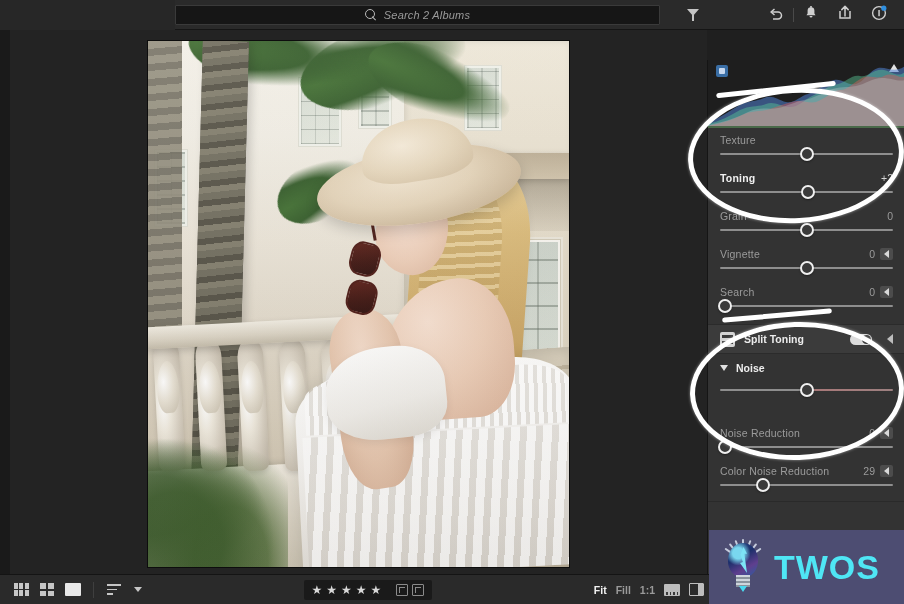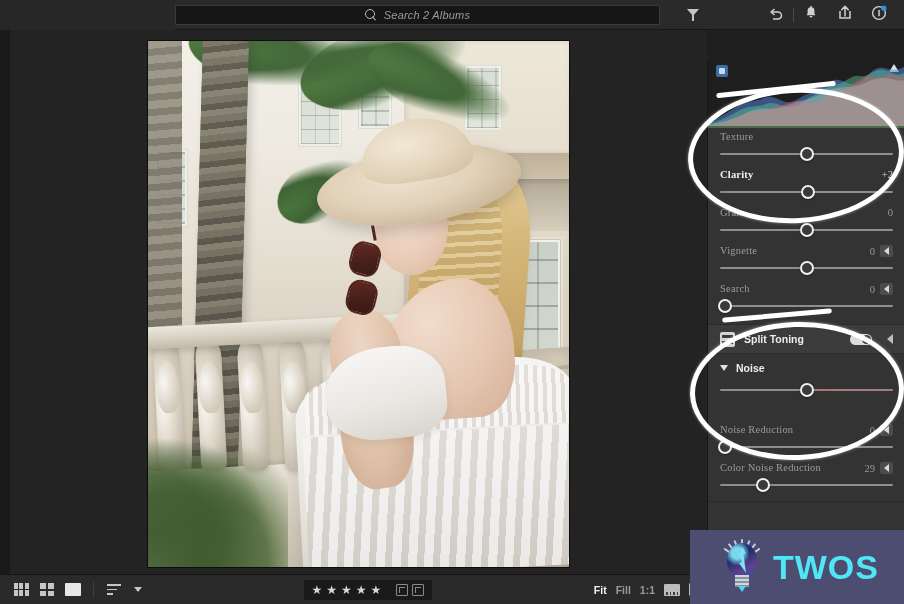--- a/index.html
+++ b/index.html
@@ -339,22 +339,22 @@
   }
   .hist-svg { position:absolute; left:0; bottom:0; width:197px; height:68px; }
   .hist-baseline {
     position:absolute; left:0; bottom:0; width:197px; height:2px; background:#4a6a4a;
   }
 
   .panel-body { position:relative; width:197px; height: 476px; background:#333333; }
 
   .slider-row { position:relative; padding: 0 12px; height: 38px; }
   .sr-head {
-    display:flex; align-items:flex-start; justify-content:space-between;
-    height: 18px; padding-top: 3px; font-family: Liberation Serif, serif;
+    display:flex; align-items:flex-end; justify-content:space-between;
+    height: 18px; padding-top: 3px;
   }
   .sr-label { font-size: 10.5px; color:#cfcfcf; letter-spacing:.2px; }
   .sr-label.dim { color:#9b9b9b; }
   .sr-label.bright { color:#f0f0f0; font-weight: bold; }
   .sr-right { display:flex; align-items:center; gap:5px; }
   .sr-val { font-size: 10.5px; color:#d4d4d4; }
   .sr-val.dim { color:#9b9b9b; }
   .reset-btn {
     width:13px; height:12px; background:#4c4c4c; border-radius:2px;
     display:flex; align-items:center; justify-content:center;
@@ -488,23 +488,23 @@
   }
   .ico-split {
     width:15px; height:13px; border:1.5px solid #bdbdbd; border-radius:1px; position:relative;
   }
   .ico-split::after {
     content:""; position:absolute; right:0; top:0; bottom:0; width:5px; background:#bdbdbd;
   }
 
   
   .watermark {
-    position:absolute; right:0; bottom: 0px; width: 214px; height: 74px;
+    position:absolute; right:0; bottom: 0px; width: 195px; height: 74px;
     background:#4d4d72;
-    display:flex; align-items:center; gap: 10px; padding-left: 31px;
+    display:flex; align-items:center; gap: 10px; padding-left: 13px;
   }
   .bulb { position:relative; width: 42px; height: 52px; }
   .bulb-glass {
     position:absolute; left: 6px; top: 2px; width: 30px; height: 34px;
     border-radius: 50% 50% 46% 46%;
     background:
       radial-gradient(circle at 34% 30%, #79d7ef 0 18%, rgba(121,215,239,0) 40%),
       linear-gradient(150deg,#2b4f8e, #1d2f6b 40%, #5f3f8e 70%, #2a5ea0);
     overflow:hidden;
   }
@@ -698,21 +698,21 @@
             </div>
           </div>
           <div class="track">
             <span class="track-line"></span>
             <span class="knob" style="left:50%"></span>
           </div>
         </div>
 
         <div class="slider-row">
           <div class="sr-head">
-            <span class="sr-label bright">Clarity</span>
+            <span class="sr-label bright">Toning</span>
             <div class="sr-right">
               <span class="sr-val">+2</span>
             </div>
           </div>
           <div class="track">
             <span class="track-line"></span>
             <span class="knob" style="left:51%"></span>
           </div>
         </div>
 

